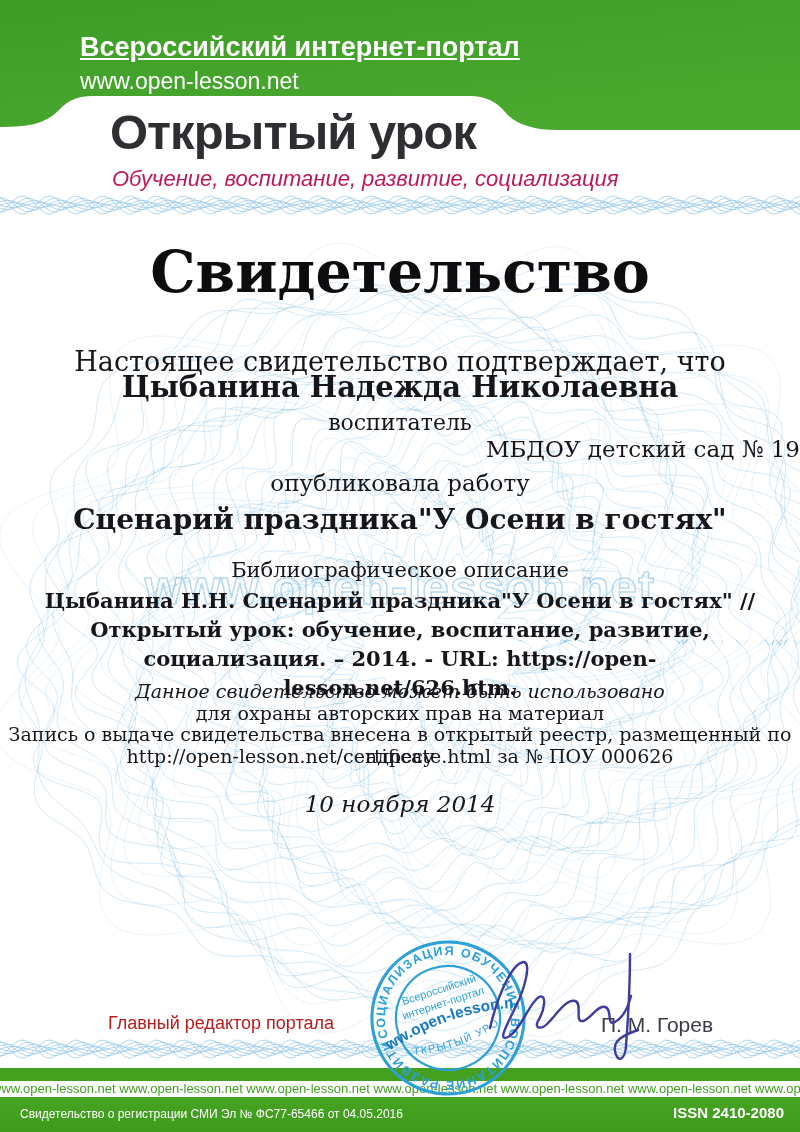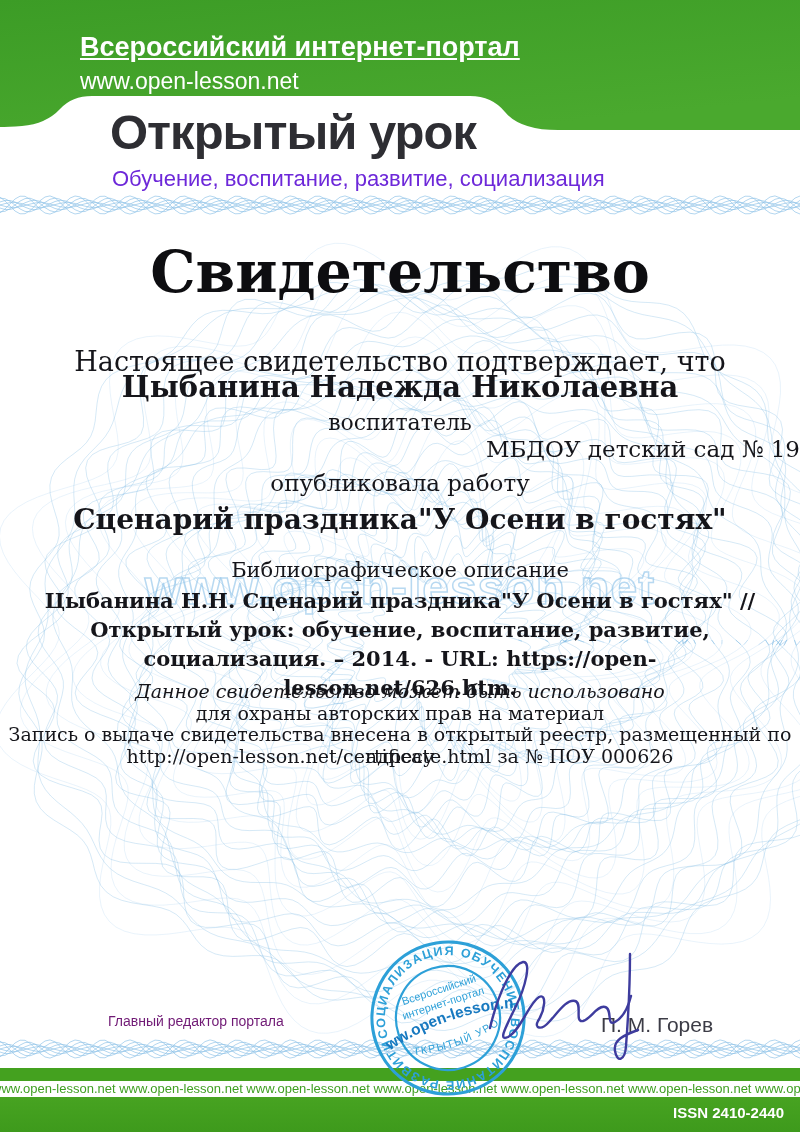--- a/index.html
+++ b/index.html
@@ -6,22 +6,22 @@
   .page{position:relative;width:800px;height:1132px;background:#ffffff;overflow:hidden;
         font-family:"DejaVu Serif",serif;margin:0 auto;}
   .abs{position:absolute;}
   
   .header-svg{position:absolute;top:0;left:0;z-index:3;}
   .h-portal{left:80px;top:32px;font-family:"Liberation Sans",sans-serif;font-weight:bold;
             font-size:27px;color:#ffffff;z-index:4;text-decoration:underline;}
   .h-url{left:80px;top:68px;font-family:"Liberation Sans",sans-serif;font-size:23px;color:#ffffff;z-index:4;}
   .h-logo{left:110px;top:104px;font-family:"Liberation Sans",sans-serif;font-weight:bold;
           font-size:49px;letter-spacing:-1px;color:#2e2e33;z-index:4;}
-  .h-sub{left:112px;top:166px;font-family:"Liberation Sans",sans-serif;
-         font-size:22px;color:#6d28d9;z-index:4;}
+  .h-sub{left:112px;top:166px;font-family:"Liberation Sans",sans-serif;font-style:italic;
+         font-size:22px;color:#be185d;z-index:4;}
   
   #rosette{position:absolute;top:0;left:0;z-index:1;}
   .band{position:absolute;left:0;z-index:1;}
   #band-top{top:192px;}
   #band-bottom{top:1036px;}
   .watermark{left:0;top:560px;width:100%;text-align:center;z-index:1;
              font-family:"Liberation Sans",sans-serif;font-weight:bold;font-size:48px;
              letter-spacing:1px;color:transparent;-webkit-text-stroke:1.5px rgba(125,185,230,.55);}
   
   .ctr{left:0;width:100%;text-align:center;color:#15151a;z-index:3;}
@@ -33,21 +33,21 @@
   .t-action{top:470px;font-size:23px;}
   .t-work{top:503px;font-size:28px;font-weight:bold;}
   .t-bibhead{top:558px;font-size:21px;}
   .t-bib{top:586px;left:30px;width:740px;font-size:21px;font-weight:bold;line-height:29px;text-align:center;z-index:3;color:#15151a;}
   .t-use1{top:680px;font-size:19px;font-style:italic;}
   .t-use2{top:702px;font-size:19px;}
   .t-reg1{top:723px;font-size:19px;}
   .t-reg2{top:745px;font-size:19px;}
   .t-date{top:791px;font-size:23px;font-style:italic;}
   
-  .s-label{left:108px;top:1013px;font-family:"Liberation Sans",sans-serif;font-size:14px;color:#701a75;z-index:3;}
+  .s-label{left:108px;top:1013px;font-family:"Liberation Sans",sans-serif;font-size:18px;color:#b91c1c;z-index:3;}
   .s-name{left:601px;top:1013px;font-family:"Liberation Sans",sans-serif;font-size:21px;color:#3c3c46;z-index:3;}
   
   .stamp{left:353px;top:923px;z-index:5;}
   .st-c{fill:none;stroke:#2da0d8;stroke-width:3.2;}
   .st-c2{fill:none;stroke:#2da0d8;stroke-width:2.2;}
   .st-ring{font-family:"Liberation Sans",sans-serif;font-size:12.5px;font-weight:bold;
            letter-spacing:1.5px;fill:#2da0d8;}
   .st-small{font-family:"Liberation Sans",sans-serif;font-size:11px;fill:#2da0d8;text-anchor:middle;}
   .st-url{font-family:"Liberation Sans",sans-serif;font-size:15.5px;font-weight:bold;fill:#1779c0;}
   .st-bottom{font-family:"Liberation Sans",sans-serif;font-size:10.5px;letter-spacing:1.5px;fill:#2da0d8;}
@@ -158,20 +158,21 @@
   <div class="abs ctr t-role">воспитатель</div>
   <div class="abs ctr t-org">МБДОУ детский сад № 19</div>
   <div class="abs ctr t-action">опубликовала работу</div>
   <div class="abs ctr t-work">Сценарий праздника"У Осени в гостях"</div>
   <div class="abs ctr t-bibhead">Библиографическое описание</div>
   <div class="abs t-bib">Цыбанина Н.Н. Сценарий праздника"У Осени в гостях" // Открытый урок: обучение, воспитание, развитие, социализация. – 2014. - URL: https://open-lesson.net/626.htm.</div>
   <div class="abs ctr t-use1">Данное свидетельство может быть использовано</div>
   <div class="abs ctr t-use2">для охраны авторских прав на материал</div>
   <div class="abs ctr t-reg1">Запись о выдаче свидетельства внесена в открытый реестр, размещенный по адресу</div>
   <div class="abs ctr t-reg2">http://open-lesson.net/certificate.html за № ПОУ 000626</div>
+  <div class="abs ctr t-date">10 ноября 2014</div>
 
   <div class="abs s-label">Главный редактор портала</div>
   <div class="abs s-name">П. М. Горев</div>
 
   <svg class="abs stamp" width="190" height="190" viewBox="-95 -95 190 190">
     <g transform="rotate(-18)">
       <circle class="st-c" r="76"></circle>
       <circle class="st-c2" r="52"></circle>
       <path id="ringPath" d="M -63,0 A 63,63 0 1 1 63,0 A 63,63 0 1 1 -63,0" fill="none"></path>
       <text class="st-ring"><textPath href="#ringPath">СОЦИАЛИЗАЦИЯ ОБУЧЕНИЕ ВОСПИТАНИЕ РАЗВИТИЕ</textPath></text>
@@ -186,17 +187,18 @@
 
   <svg class="abs sig-svg" width="185" height="120" viewBox="0 0 185 120">
     <path class="sig-path" d="M12,80 C20,46 34,16 45,14 C54,13 47,40 38,58 C29,77 19,94 30,89 C43,82 51,55 61,49 C69,45 67,62 60,73 C56,80 63,83 71,74 C81,63 89,51 97,53 C105,55 96,75 105,73 C113,71 119,57 127,59 C135,61 128,79 137,74 C146,69 151,56 153,48"></path>
     <path class="sig-path" d="M152,6 C152,30 150,72 148,98 C147,113 139,115 137,103 C135,92 146,87 160,82"></path>
   </svg>
 
   <div class="footer">
     <div class="f-row1"></div>
     <div class="f-row2">www.open-lesson.net www.open-lesson.net www.open-lesson.net www.open-lesson.net www.open-lesson.net www.open-lesson.net www.open-lesson.net www.open-lesson.net www.open-lesson.net</div>
     <div class="f-row3">
-      <div class="f-issn">ISSN 2410-2440</div>
+      <div class="f-reg">Свидетельство о регистрации СМИ Эл № ФС77-65466 от 04.05.2016</div>
+      <div class="f-issn">ISSN 2410-2080</div>
     </div>
   </div>
 
 </div>
 
 </body></html>

